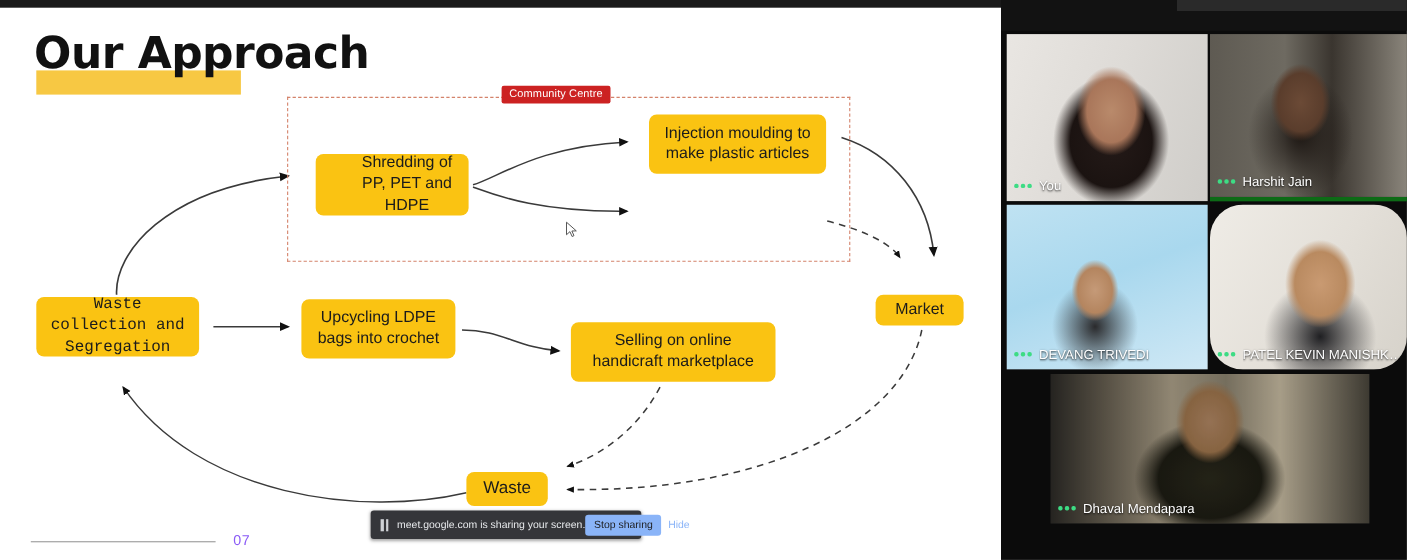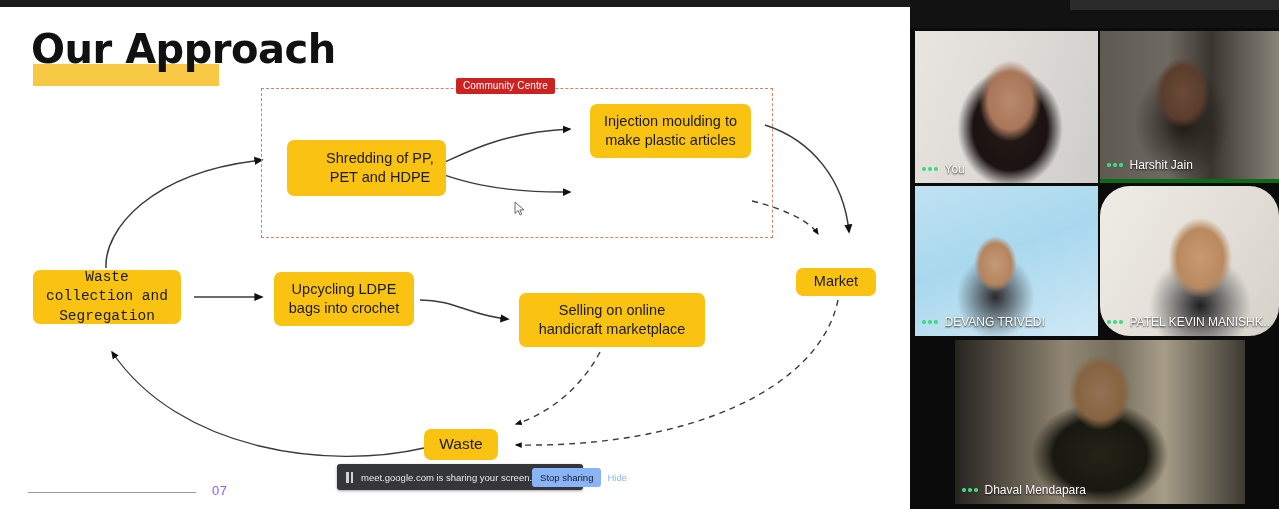--- a/index.html
+++ b/index.html
@@ -58,21 +58,21 @@
     position: absolute;
     background: #FAC312;
     border-radius: 7px;
     color: #1b1b1b;
     font-size: 14.5px;
     line-height: 1.32;
     display: flex; align-items: center; justify-content: center;
     text-align: center;
     padding: 6px 9px;
   }
-  #n-shred   { left: 287px; top: 140px; width: 159px; height: 56px; padding-left: 36px; }
+  #n-shred   { left: 287px; top: 140px; width: 139px; height: 56px; padding-left: 36px; }
   #n-inject  { left: 590px; top: 104px; width: 161px; height: 54px; }
   #n-pellet  { left: 601px; top: 176px; width: 139px; height: 54px; }
   #n-collect { left: 33px;  top: 270px; width: 148px; height: 54px; font-family: Liberation Mono, monospace; }
   #n-upcycle { left: 274px; top: 272px; width: 140px; height: 54px; }
   #n-selling { left: 519px; top: 293px; width: 186px; height: 54px; }
   #n-market  { left: 796px; top: 268px; width: 80px;  height: 28px;
                font-size: 14.5px; }
   #n-waste   { left: 424px; top: 429px; width: 74px;  height: 31px;
                font-size: 15.5px; }
 
@@ -158,21 +158,21 @@
   .dots { display: flex; gap: 2.5px; flex: none; }
   .dots i { width: 3.5px; height: 3.5px; border-radius: 50%; background: #3ddc84; display:block; }
   .tile-label { white-space: nowrap; overflow: hidden; text-overflow: ellipsis; }
 
   
   #tile-you      { left: 915px - 910px; top: 31px; width: 183px; height: 152px; }
   #tile-harshit  { left: 1100px - 910px; top: 31px; width: 179px; height: 152px;
                    border-bottom: 4px solid #0d6b16; }
   #tile-devang   { left: 5px;  top: 186px; width: 183px; height: 150px; }
   #tile-kevin    { left: 190px; top: 186px; width: 179px; height: 150px; border-radius: 30px; }
-  #tile-dhaval   { left: 955px - 910px; top: 340px; width: 290px; height: 164px; }
+  #tile-dhaval   { left: 955px - 910px; top: 340px; width: 290px; height: 136px; }
 
   
   .feed-you {
     background:
       radial-gradient(ellipse 40px 52px at 52% 46%, #b98a6b 0%, #a9765a 55%, rgba(169,118,90,0) 78%),
       radial-gradient(ellipse 62px 70px at 52% 64%, #241a18 0%, #1b1311 60%, rgba(27,19,17,0) 85%),
       linear-gradient(110deg, #e9e6e2 0%, #dedbd7 48%, #cfcdc9 100%);
   }
   .feed-harshit {
     background:

